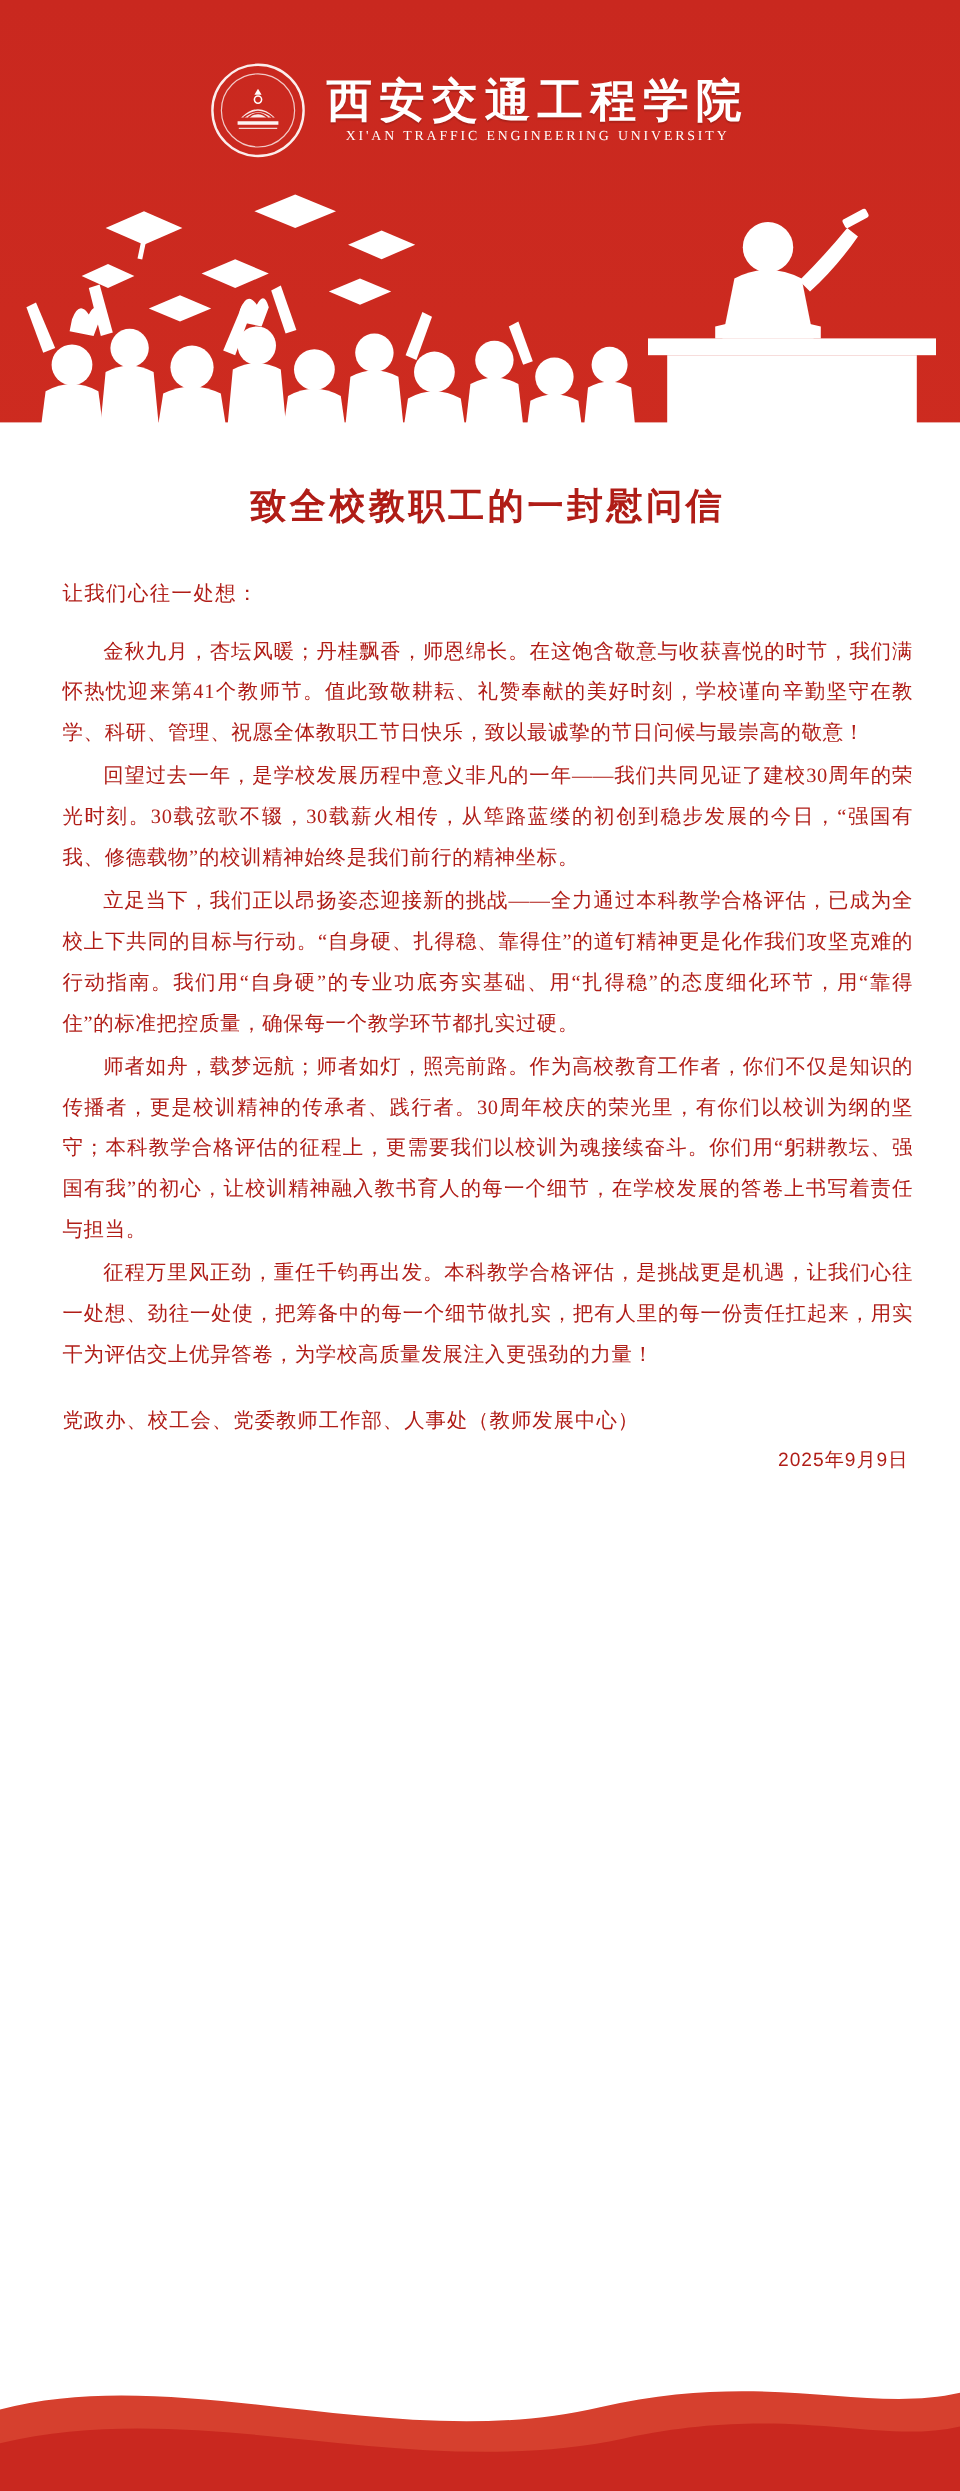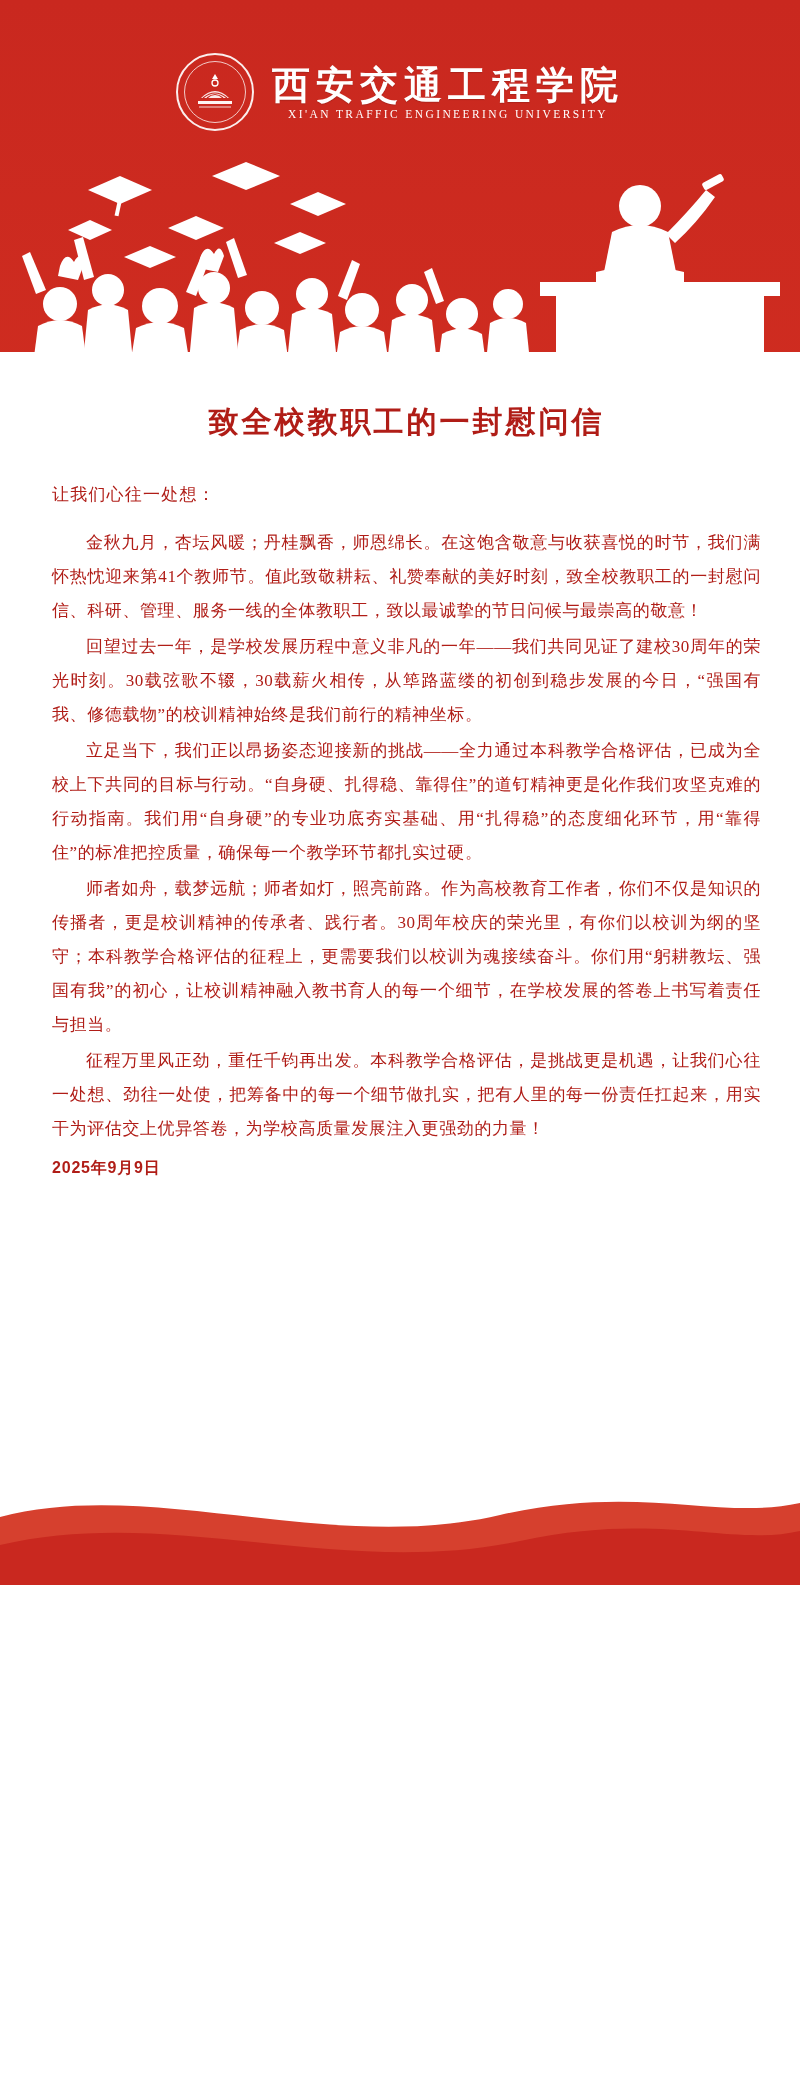--- a/index.html
+++ b/index.html
@@ -8,21 +8,21 @@
     background: #ffffff;
   }
   body {
     width: 800px;
     height: 2076px;
     font-family: "Liberation Serif", serif;
   }
   .poster {
     position: relative;
     width: 800px;
-    height: 1585px;
+    height: 2076px;
     overflow: hidden;
     background: linear-gradient(180deg, #c9281f 0%, #cf2c20 25%, #d5372a 55%, #d9422f 80%, #e04a33 100%);
   }
   
   .header {
     position: relative;
     height: 150px;
     display: flex;
     align-items: center;
     justify-content: center;
@@ -121,25 +121,24 @@
     color: #b01d17;
     font-size: 17px;
     letter-spacing: 0.8px;
     margin-top: 26px;
     font-family: "Liberation Serif", serif;
   }
   .date {
     color: #b01d17;
     font-size: 16px;
     letter-spacing: 0.8px;
-    text-align: left;
+    text-align: right;
     margin-top: 12px;
     padding-right: 4px;
     font-family: "Liberation Sans", sans-serif;
-    font-weight: bold;
   }
   
   .footer-wave {
     position: absolute;
     left: 0;
     right: 0;
     bottom: 0;
     height: 126px;
   }
   .footer-wave svg { display: block; }
@@ -229,26 +228,27 @@
         <path d="M0 214 q8 -12 16 0 q8 -14 16 0 q8 -11 16 0 q8 -13 16 0 q8 -12 16 0 q8 -14 16 0 q8 -11 16 0 q8 -13 16 0 q8 -12 16 0 q8 -14 16 0 q8 -11 16 0 q8 -13 16 0 q8 -12 16 0 q8 -14 16 0 q8 -11 16 0 q8 -13 16 0 q8 -12 16 0 q8 -14 16 0 q8 -11 16 0 q8 -13 16 0 q8 -12 16 0 q8 -14 16 0 q8 -11 16 0 q8 -13 16 0 q8 -12 16 0 q8 -14 16 0 q8 -11 16 0 q8 -13 16 0 q8 -12 16 0 q8 -14 16 0 q8 -11 16 0 q8 -13 16 0 q8 -12 16 0 q8 -14 16 0 q8 -11 16 0 q8 -13 16 0 q8 -12 16 0 q8 -14 16 0 q8 -11 16 0 q8 -13 16 0 q8 -12 16 0 q8 -14 16 0 q8 -11 16 0 q8 -13 16 0 q8 -12 16 0 q8 -14 16 0 q8 -11 16 0 q8 -13 16 0 q8 -12 16 0 v16 H0 z"></path>
       </g>
     </svg>
   </div>
 
   <div class="letter">
     <div class="letter-inner">
       <div class="letter-title">致全校教职工的一封慰问信</div>
       <div class="salutation">让我们心往一处想：</div>
 
-      <p class="para">金秋九月，杏坛风暖；丹桂飘香，师恩绵长。在这饱含敬意与收获喜悦的时节，我们满怀热忱迎来第41个教师节。值此致敬耕耘、礼赞奉献的美好时刻，致全校教职工的一封慰问信、科研、管理、服务一线的全体教职工，致以最诚挚的节日问候与最崇高的敬意！</p>
+      <p class="para">金秋九月，杏坛风暖；丹桂飘香，师恩绵长。在这饱含敬意与收获喜悦的时节，我们满怀热忱迎来第41个教师节。值此致敬耕耘、礼赞奉献的美好时刻，学校谨向辛勤坚守在教学、科研、管理、祝愿全体教职工节日快乐，致以最诚挚的节日问候与最崇高的敬意！</p>
       <p class="para">回望过去一年，是学校发展历程中意义非凡的一年——我们共同见证了建校30周年的荣光时刻。30载弦歌不辍，30载薪火相传，从筚路蓝缕的初创到稳步发展的今日，“强国有我、修德载物”的校训精神始终是我们前行的精神坐标。</p>
       <p class="para">立足当下，我们正以昂扬姿态迎接新的挑战——全力通过本科教学合格评估，已成为全校上下共同的目标与行动。“自身硬、扎得稳、靠得住”的道钉精神更是化作我们攻坚克难的行动指南。我们用“自身硬”的专业功底夯实基础、用“扎得稳”的态度细化环节，用“靠得住”的标准把控质量，确保每一个教学环节都扎实过硬。</p>
       <p class="para">师者如舟，载梦远航；师者如灯，照亮前路。作为高校教育工作者，你们不仅是知识的传播者，更是校训精神的传承者、践行者。30周年校庆的荣光里，有你们以校训为纲的坚守；本科教学合格评估的征程上，更需要我们以校训为魂接续奋斗。你们用“躬耕教坛、强国有我”的初心，让校训精神融入教书育人的每一个细节，在学校发展的答卷上书写着责任与担当。</p>
       <p class="para">征程万里风正劲，重任千钧再出发。本科教学合格评估，是挑战更是机遇，让我们心往一处想、劲往一处使，把筹备中的每一个细节做扎实，把有人里的每一份责任扛起来，用实干为评估交上优异答卷，为学校高质量发展注入更强劲的力量！</p>
 
+      <div class="signature">党政办、校工会、党委教师工作部、人事处（教师发展中心）</div>
       <div class="date">2025年9月9日</div>
     </div>
 
     <div class="footer-wave">
       <svg width="800" height="126" viewBox="0 0 800 126" aria-hidden="true">
         <path d="M0 58 C 150 18, 330 96, 500 56 C 640 24, 720 62, 800 44 L800 126 L0 126 Z" fill="#d6402e"></path>
         <path d="M0 86 C 170 46, 340 120, 520 82 C 660 52, 730 88, 800 72 L800 126 L0 126 Z" fill="#c9281f"></path>
       </svg>
     </div>
   </div>

